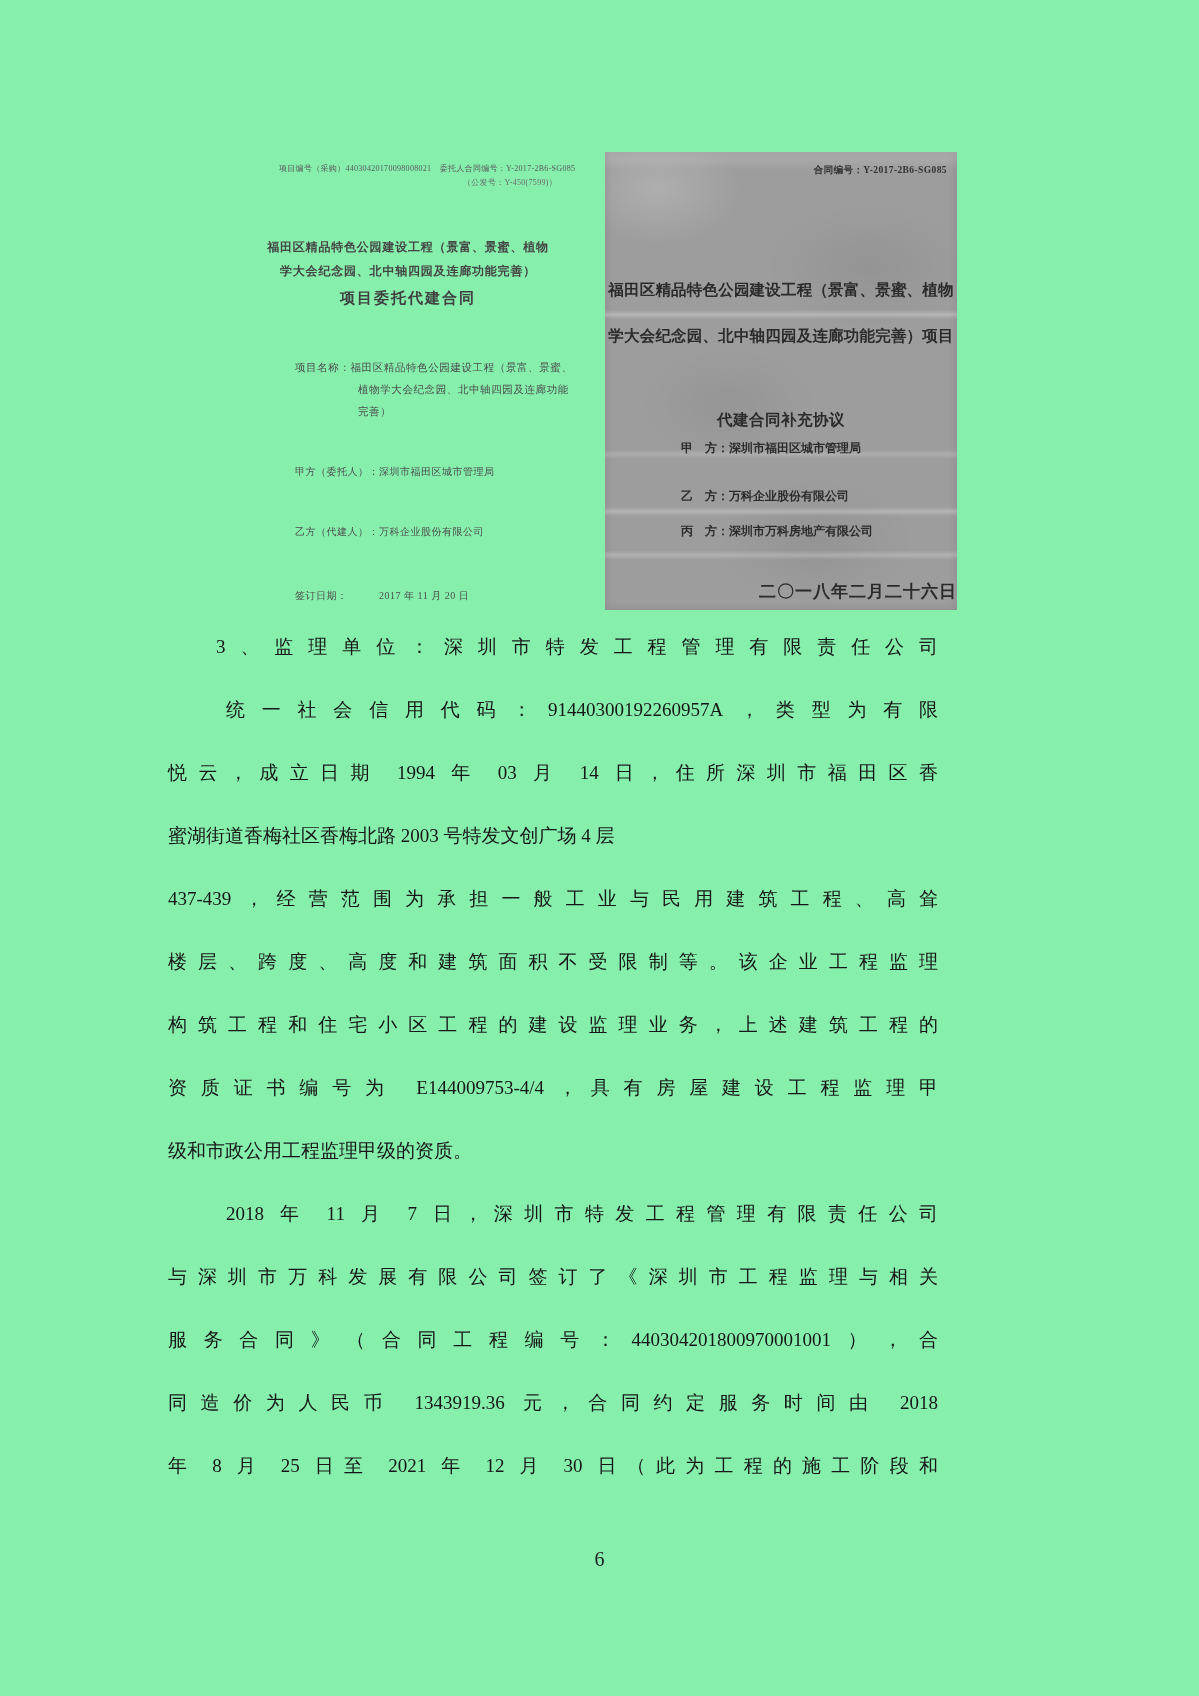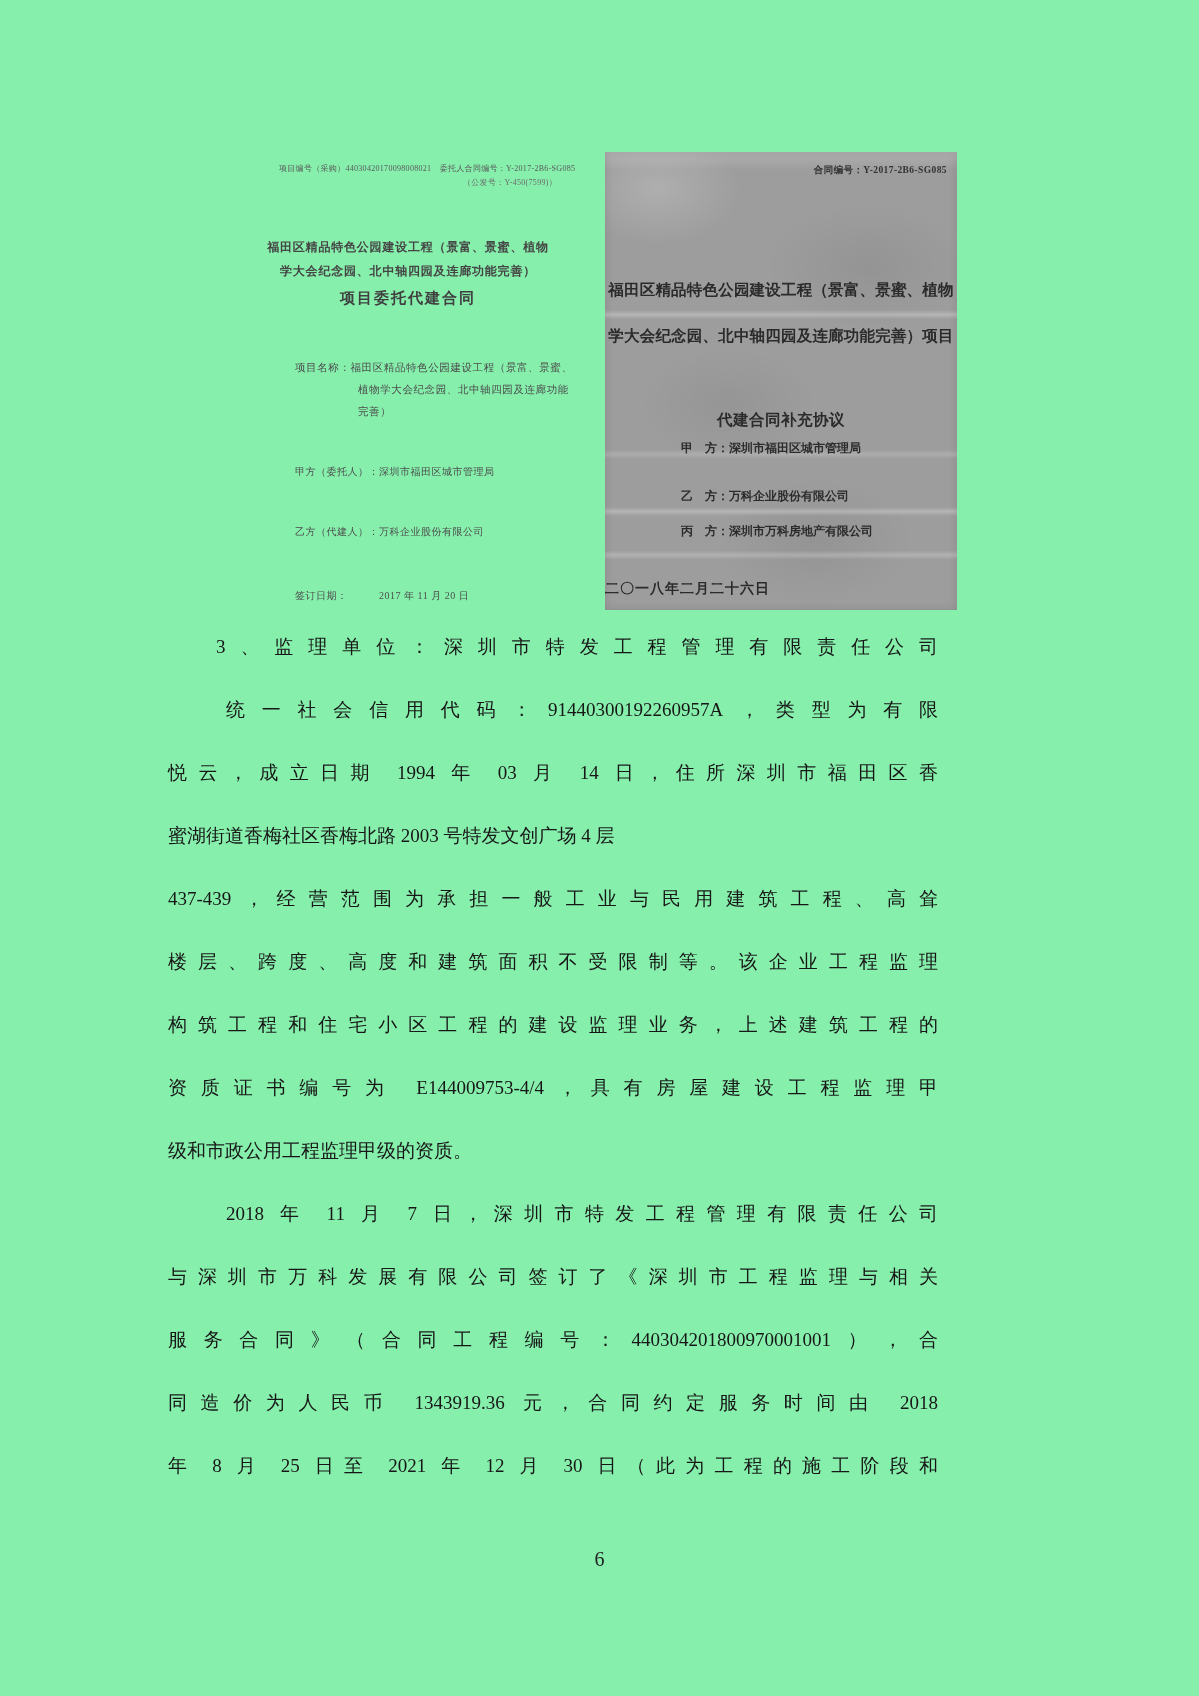--- a/index.html
+++ b/index.html
@@ -49,21 +49,21 @@
     box-shadow: inset 0 0 10px rgba(0,0,0,.12);
   }
   .right-doc .ln { position:absolute; white-space:pre; font-weight:700; }
   .rd-no     { top:12px;  right:10px; font-size:9.5px; letter-spacing:.4px; color:#333; }
   .rd-title1 { top:128px; left:0; width:100%; text-align:center; font-size:15.5px; letter-spacing:.2px; }
   .rd-title2 { top:174px; left:0; width:100%; text-align:center; font-size:15.5px; letter-spacing:.2px; }
   .rd-title3 { top:218px; left:0; width:100%; text-align:center; font-size:15.5px; letter-spacing:.5px;margin-top:40px; }
   .rd-party-a { top:288px; left:76px; font-size:12px; }
   .rd-party-b { top:336px; left:76px; font-size:12px; }
   .rd-party-c { top:371px; left:76px; font-size:12px; }
-  .rd-date    { top:428px; left:0; width:100%; text-align:left; font-size:14px; letter-spacing:1px; }
+  .rd-date    { top:428px; left:0; width:100%; text-align:right; font-size:17px; letter-spacing:1px; }
 
   
   .body-text {
     position:absolute; left:168px; top:615px; width:770px;
     font-size:19px; line-height:63px; color:#171717;
   }
   .bl { width:100%; }
   .j  { text-align:justify; text-align-last:justify; }
   .ind    { padding-left:58px; }
   .ind-sm { padding-left:48px; }

